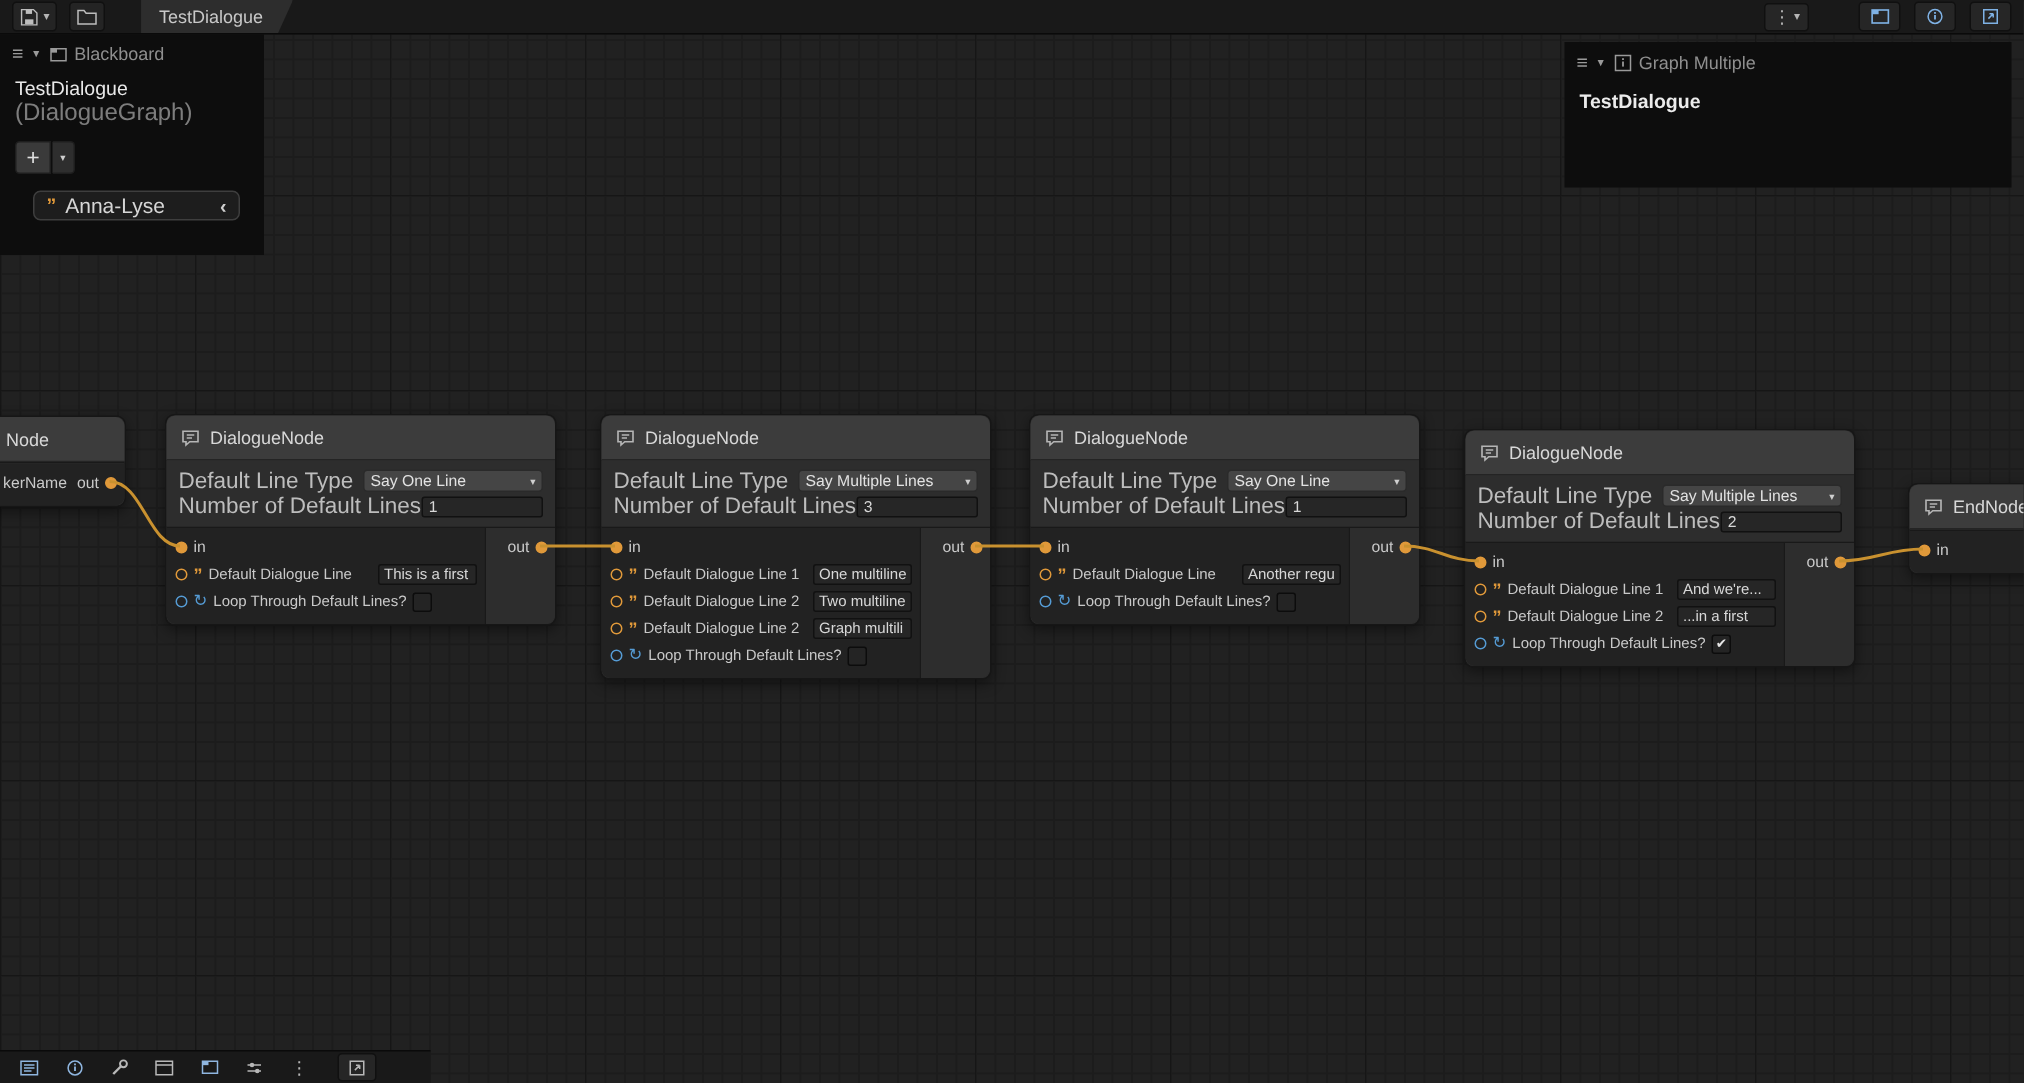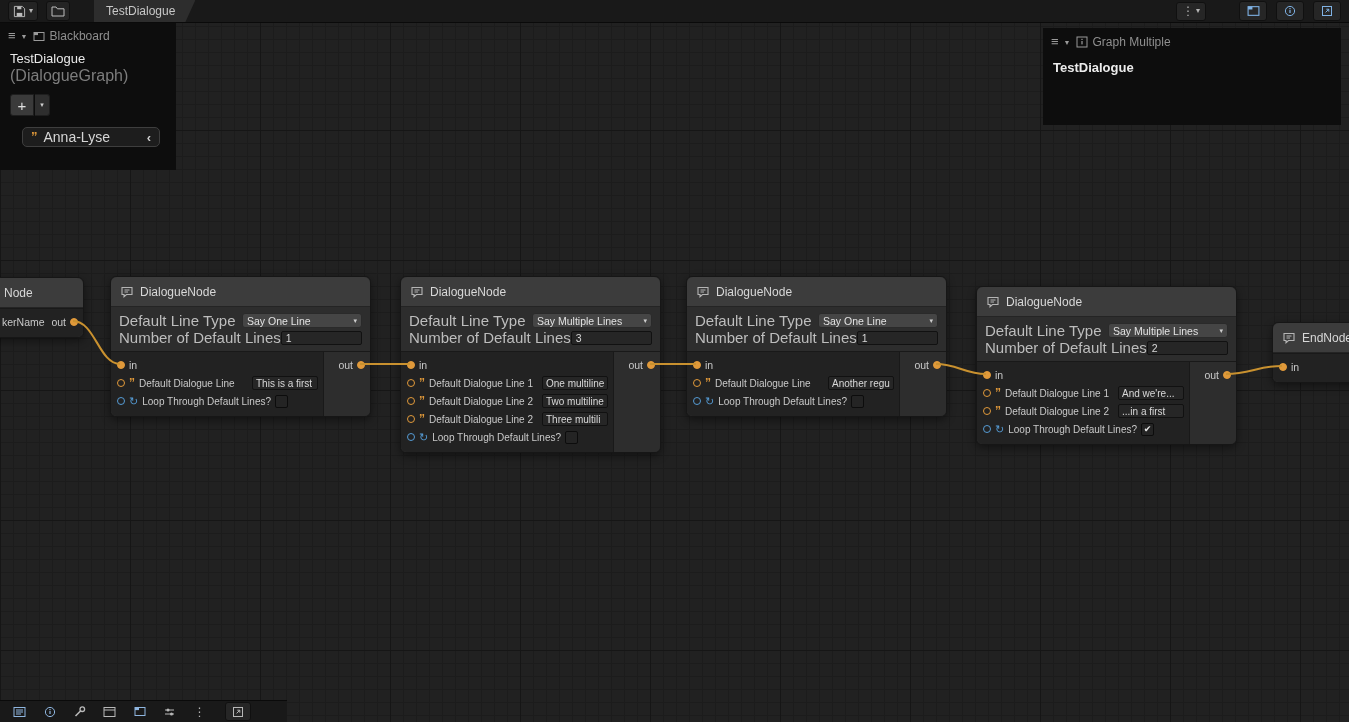--- a/index.html
+++ b/index.html
@@ -306,21 +306,21 @@
       <div class="port-row">
         <span class="port orange"></span>
         <span class="quote">”</span>
         <span class="port-label line-label">Default Dialogue Line 2</span>
         <span class="linefield">Two multiline</span>
       </div>
       <div class="port-row">
         <span class="port orange"></span>
         <span class="quote">”</span>
         <span class="port-label line-label">Default Dialogue Line 2</span>
-        <span class="linefield">Three multili</span>
+        <span class="linefield">Graph multili</span>
       </div>
       <div class="port-row">
         <span class="port blue"></span>
         <span class="loopg">↻</span>
         <span class="port-label line-label">Loop Through Default Lines?</span>
         <span class="checkbox"></span>
       </div>
     </div>
     <div class="outputs">
       <div class="port-row out">

